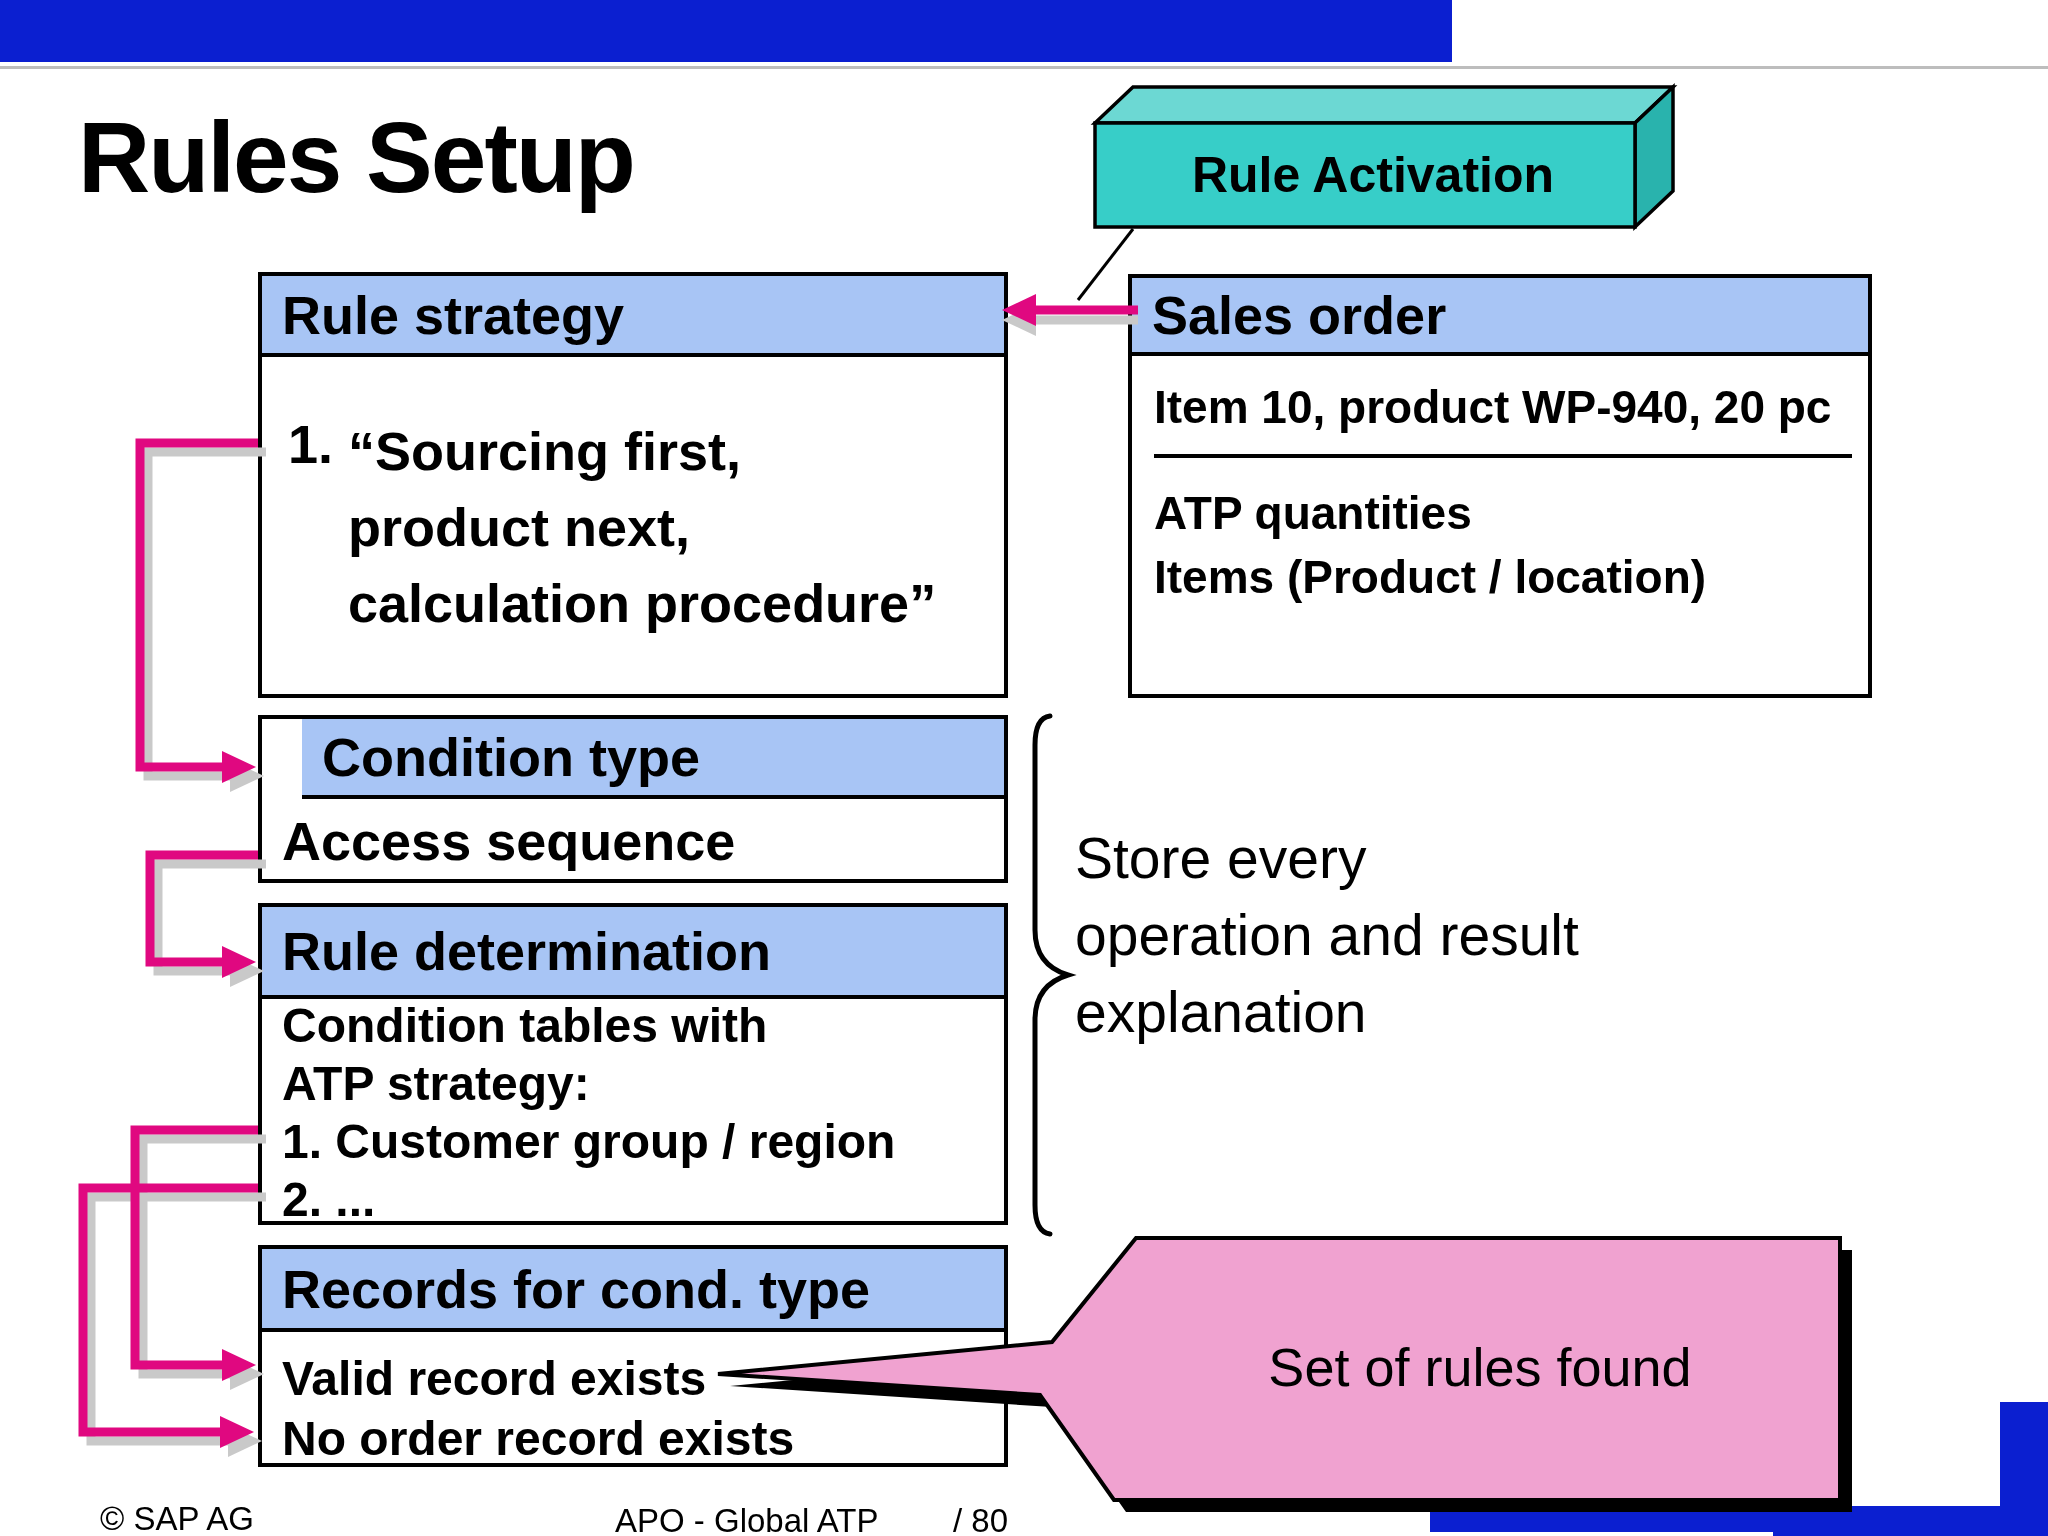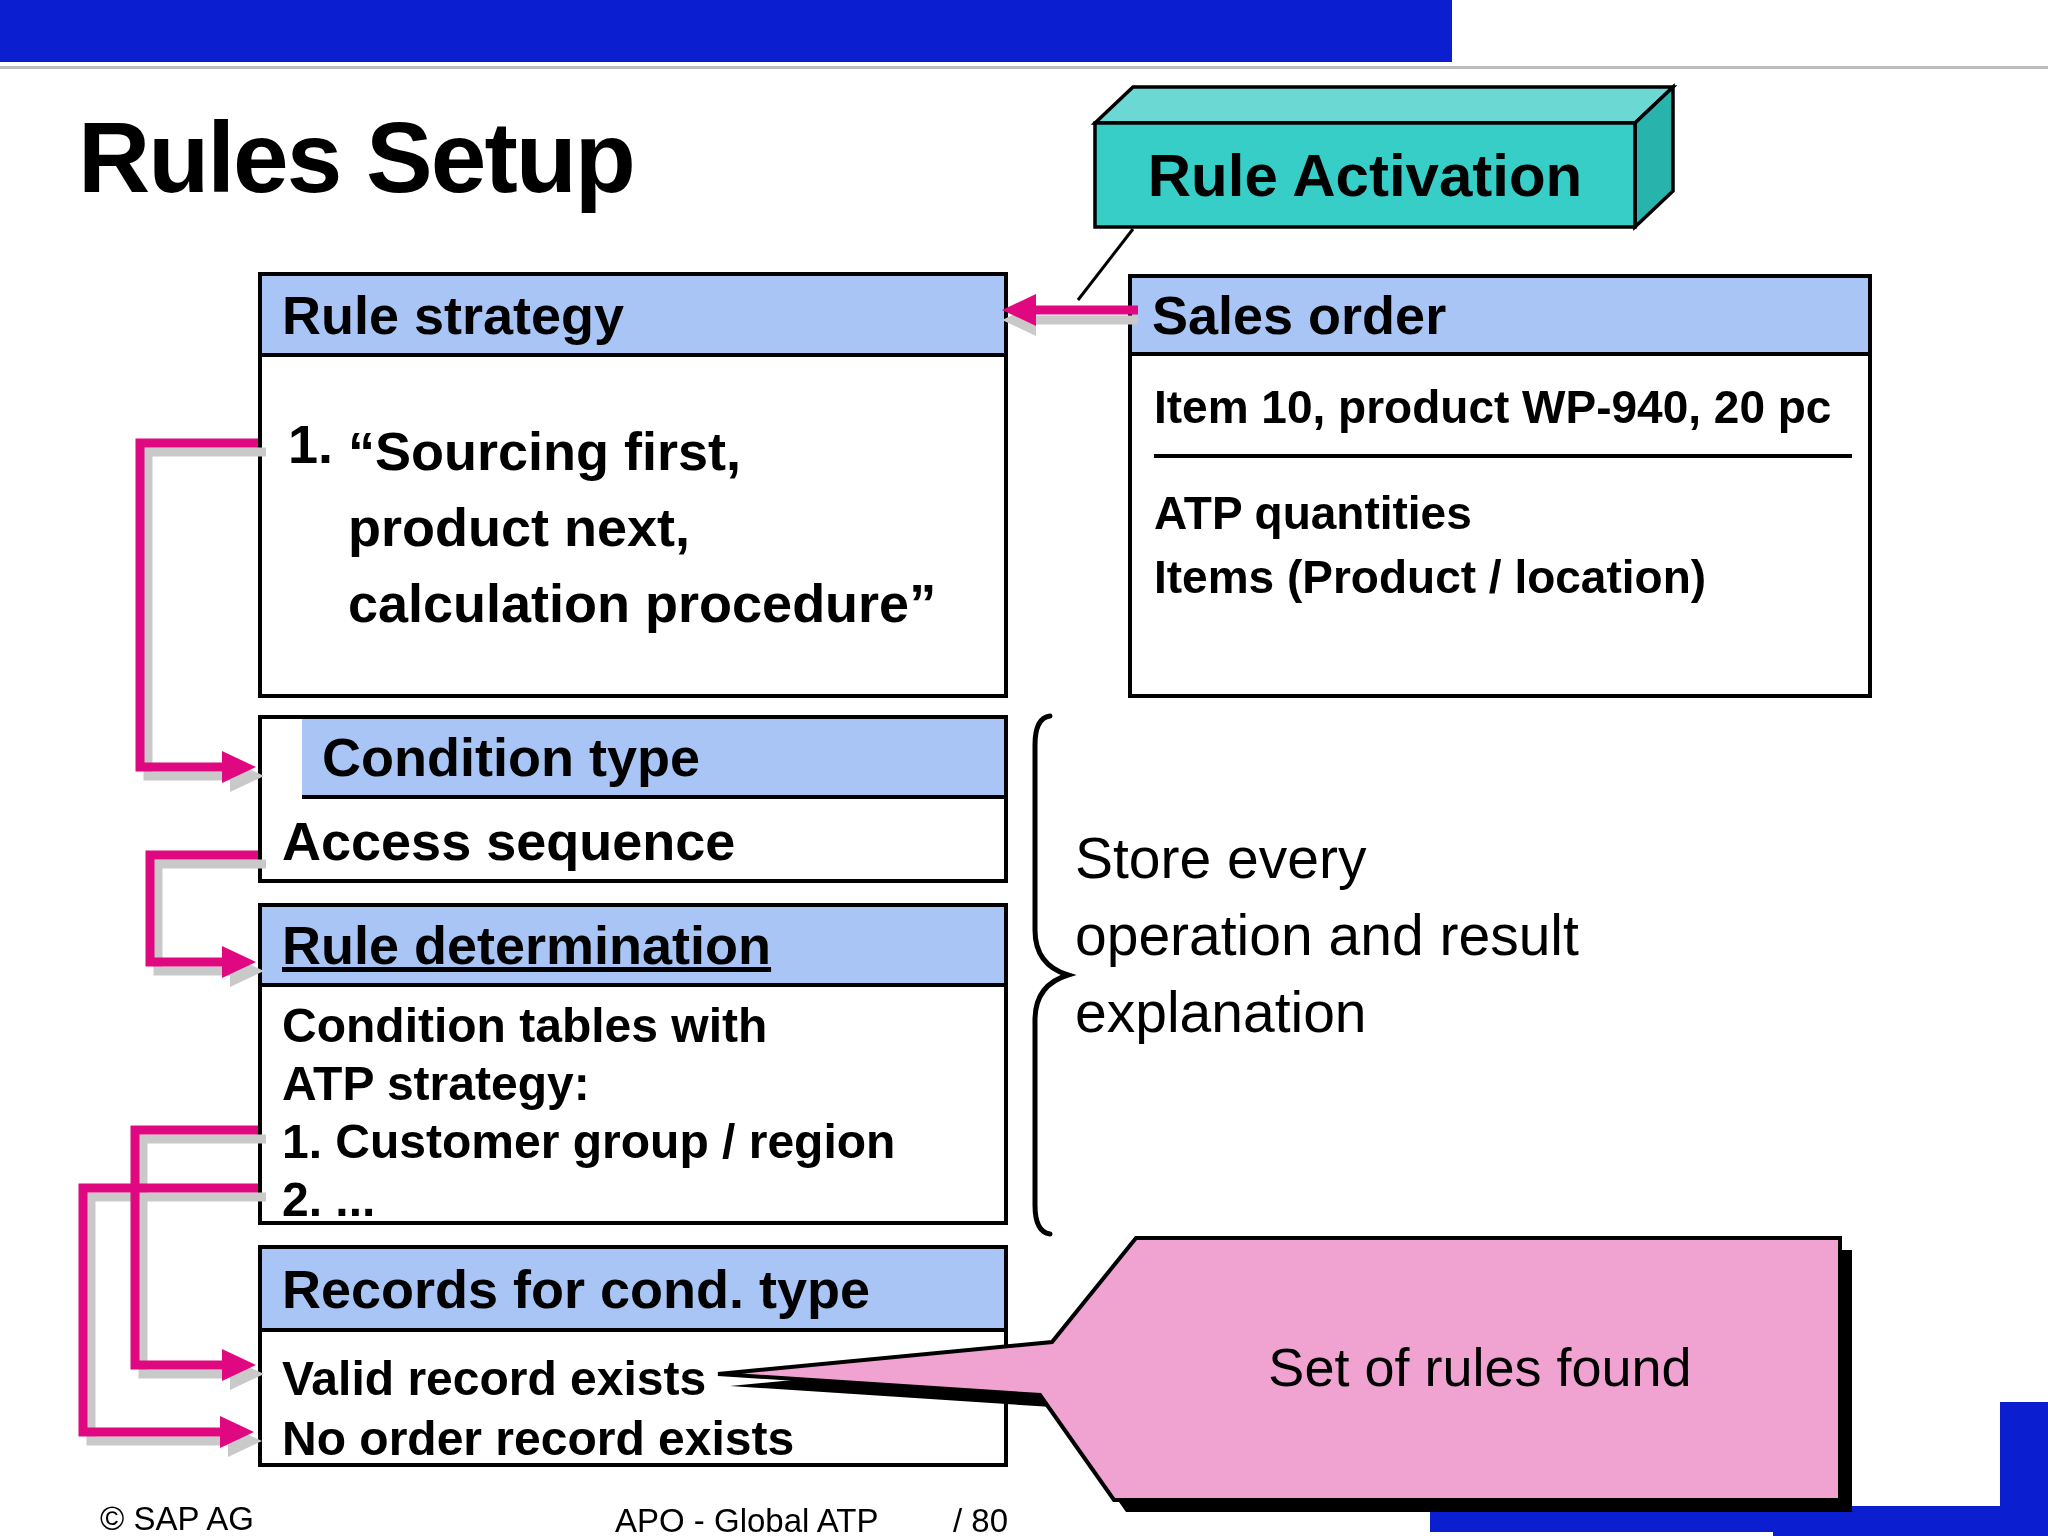--- a/index.html
+++ b/index.html
@@ -22,36 +22,36 @@
   #box-rule-strategy{left:258px;top:272px;width:750px;height:426px;}
   #box-rule-strategy .hdr{height:81px;}
   #rs-body{position:absolute;left:0;top:85px;right:0;bottom:0;}
   #rs-num{position:absolute;left:26px;top:52px;font-size:54px;font-weight:700;}
   #rs-lines{position:absolute;left:86px;top:52px;font-size:54px;font-weight:700;line-height:76px;}
   #box-condition-type{left:258px;top:715px;width:750px;height:168px;padding-left:40px;}
   #box-condition-type .hdr{height:80px;}
   #ct-row{position:absolute;left:0;top:84px;right:0;bottom:0;display:flex;align-items:center;
           padding-left:20px;font-size:54px;font-weight:700;}
   #box-rule-determination{left:258px;top:903px;width:750px;height:322px;}
-  #box-rule-determination .hdr{height:80px;text-decoration:underline;}
+  #box-rule-determination .hdr{height:92px;}
   #rd-lines{position:absolute;left:20px;top:90px;font-size:48px;font-weight:700;line-height:58px;}
   #box-records{left:258px;top:1245px;width:750px;height:222px;}
   #box-records .hdr{height:83px;}
   #rec-rows{position:absolute;left:20px;top:100px;font-size:48px;font-weight:700;line-height:60px;}
   
   #box-sales-order{left:1128px;top:274px;width:744px;height:424px;}
   #box-sales-order .hdr{height:78px;}
   .so-row{position:absolute;left:22px;font-size:46px;font-weight:700;white-space:nowrap;}
   #so-row1{top:102px;}
   #so-underline{position:absolute;left:22px;top:176px;width:698px;height:4px;background:#000;}
   #so-row2{top:208px;}
   #so-row3{top:272px;}
   
   #activation-label{left:1095px;top:123px;width:540px;height:104px;display:flex;
-      align-items:center;justify-content:center;font-size:60px;font-weight:700;}
+      align-items:center;justify-content:center;font-size:50px;font-weight:700;padding-left:8px;}
   
   #annotation{left:1075px;top:820px;font-size:57px;font-weight:400;line-height:77px;}
   
   #callout-label{left:1150px;top:1336px;width:660px;text-align:center;
       font-size:54px;font-weight:400;}
   
   .footer-text{font-size:33px;font-weight:400;}
   #footer-copyright{left:100px;top:1500px;}
   #footer-center{left:615px;top:1502px;}
   #footer-page{left:953px;top:1502px;}

